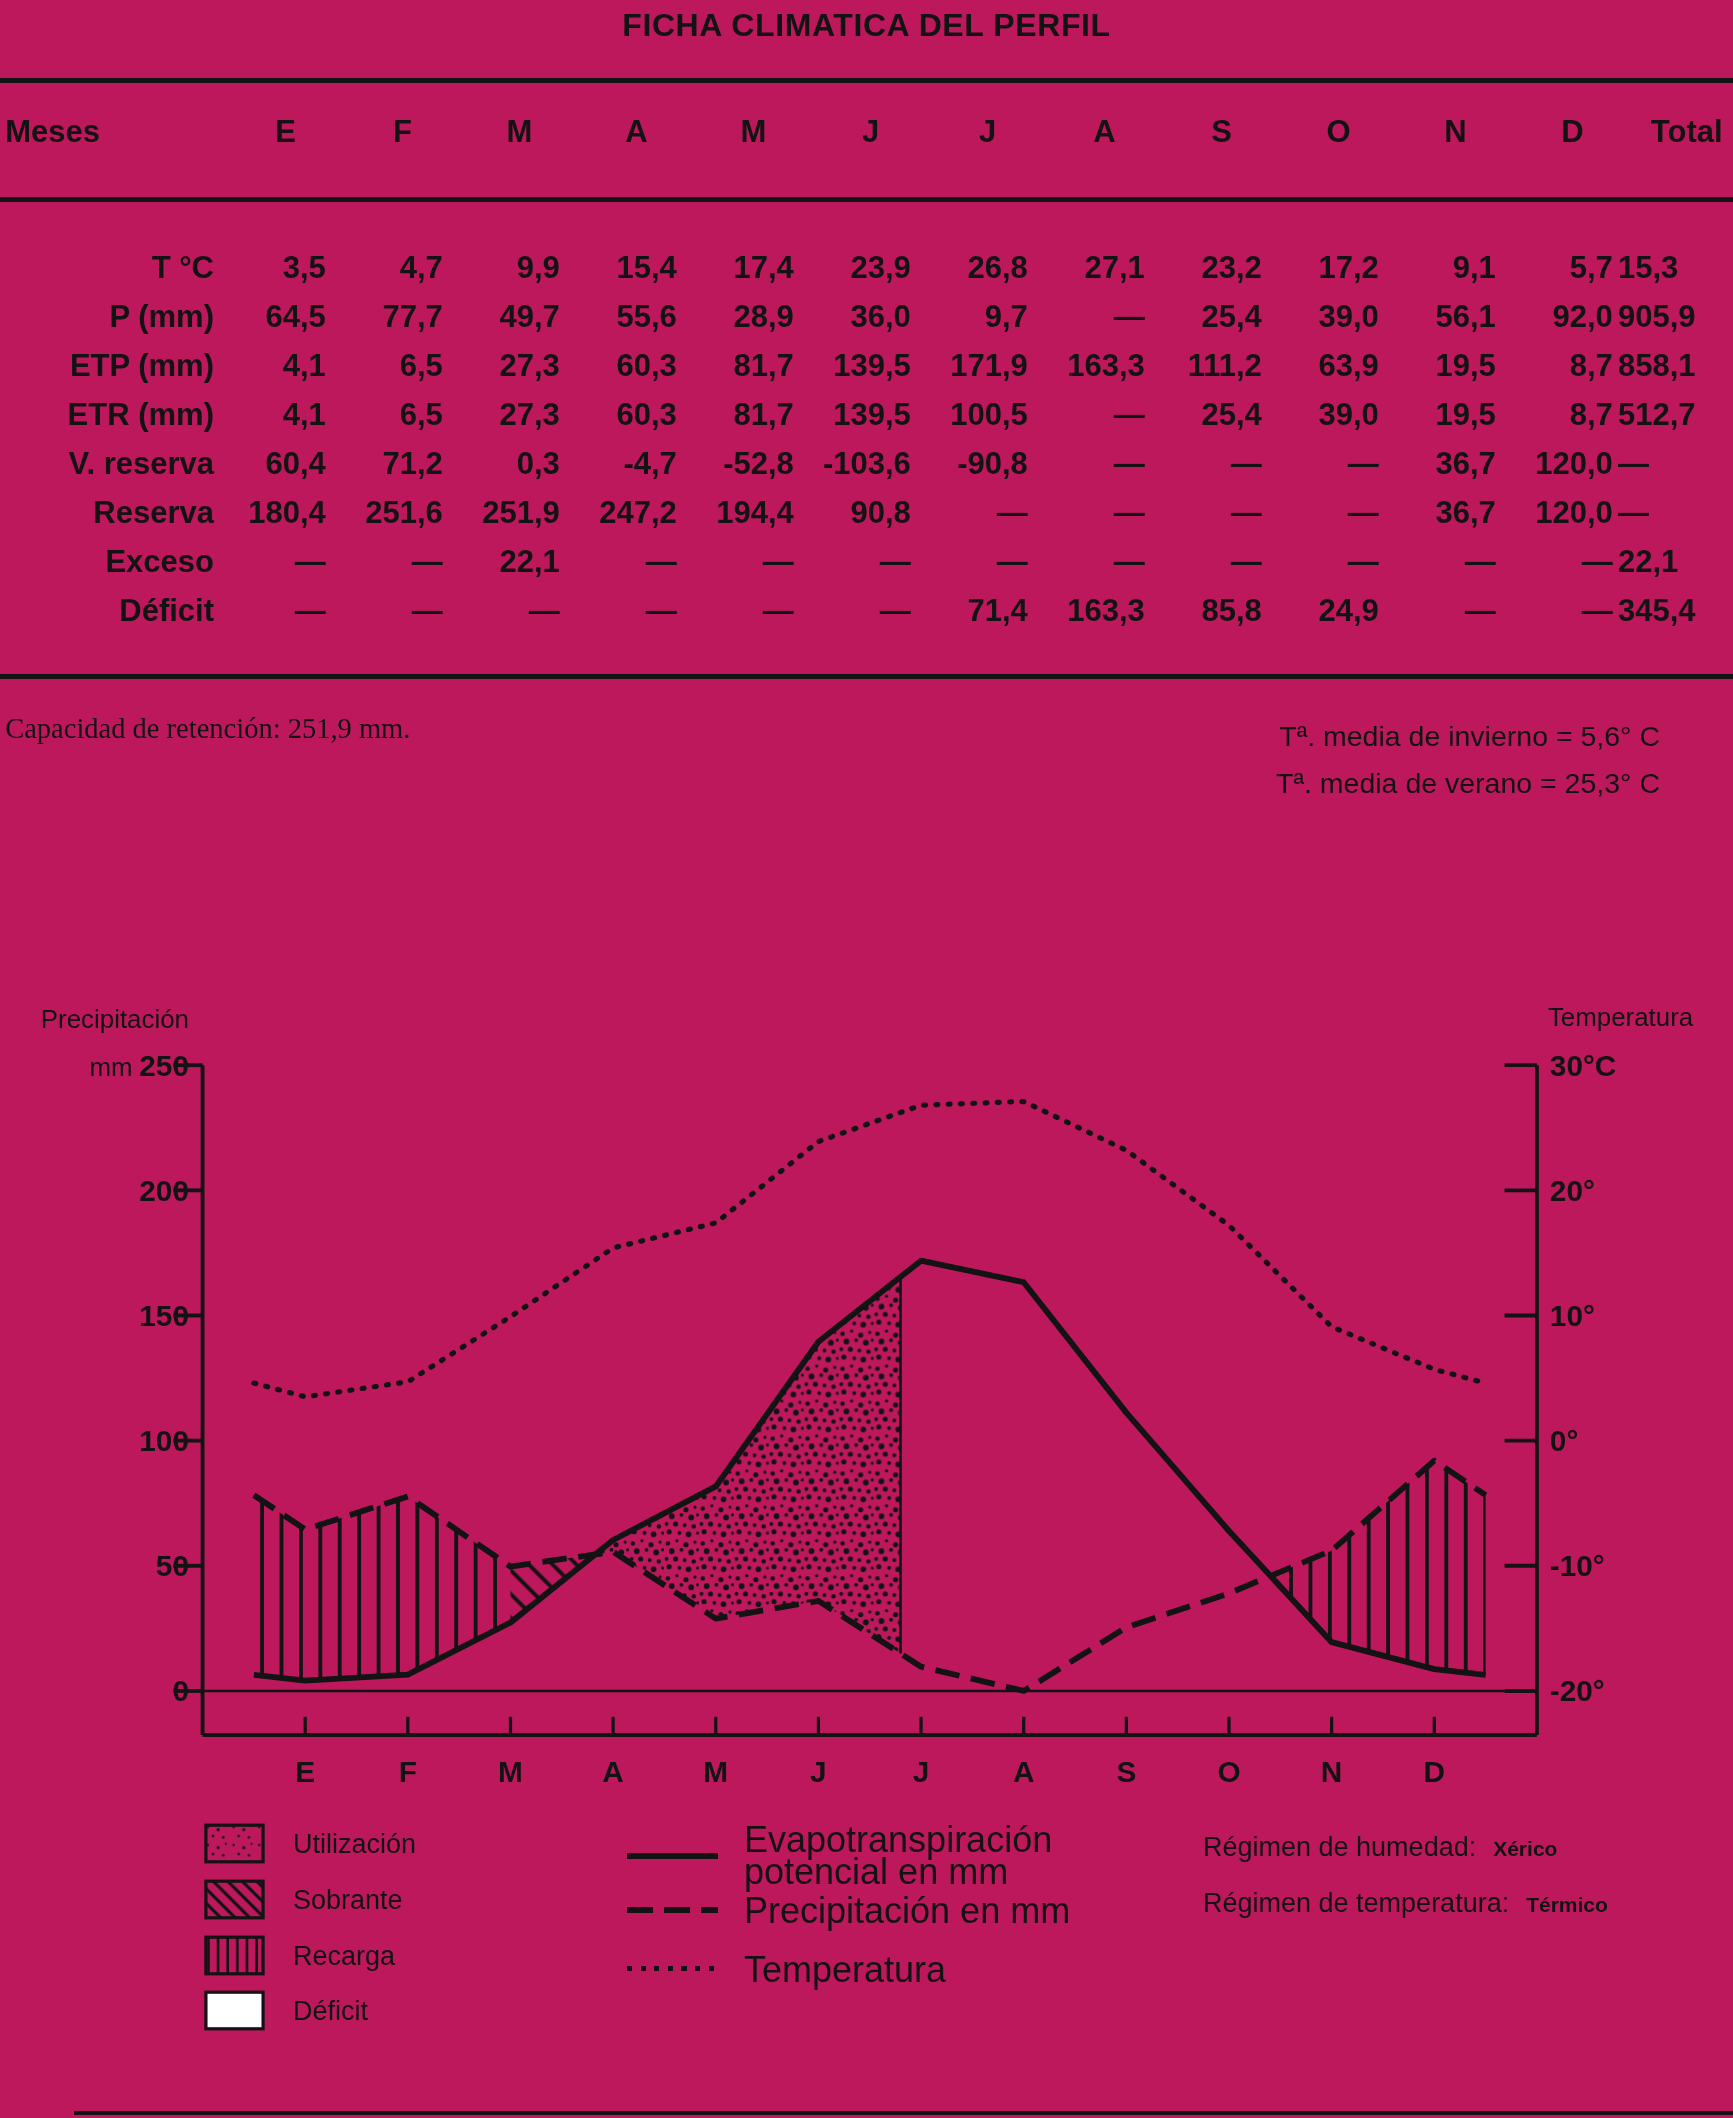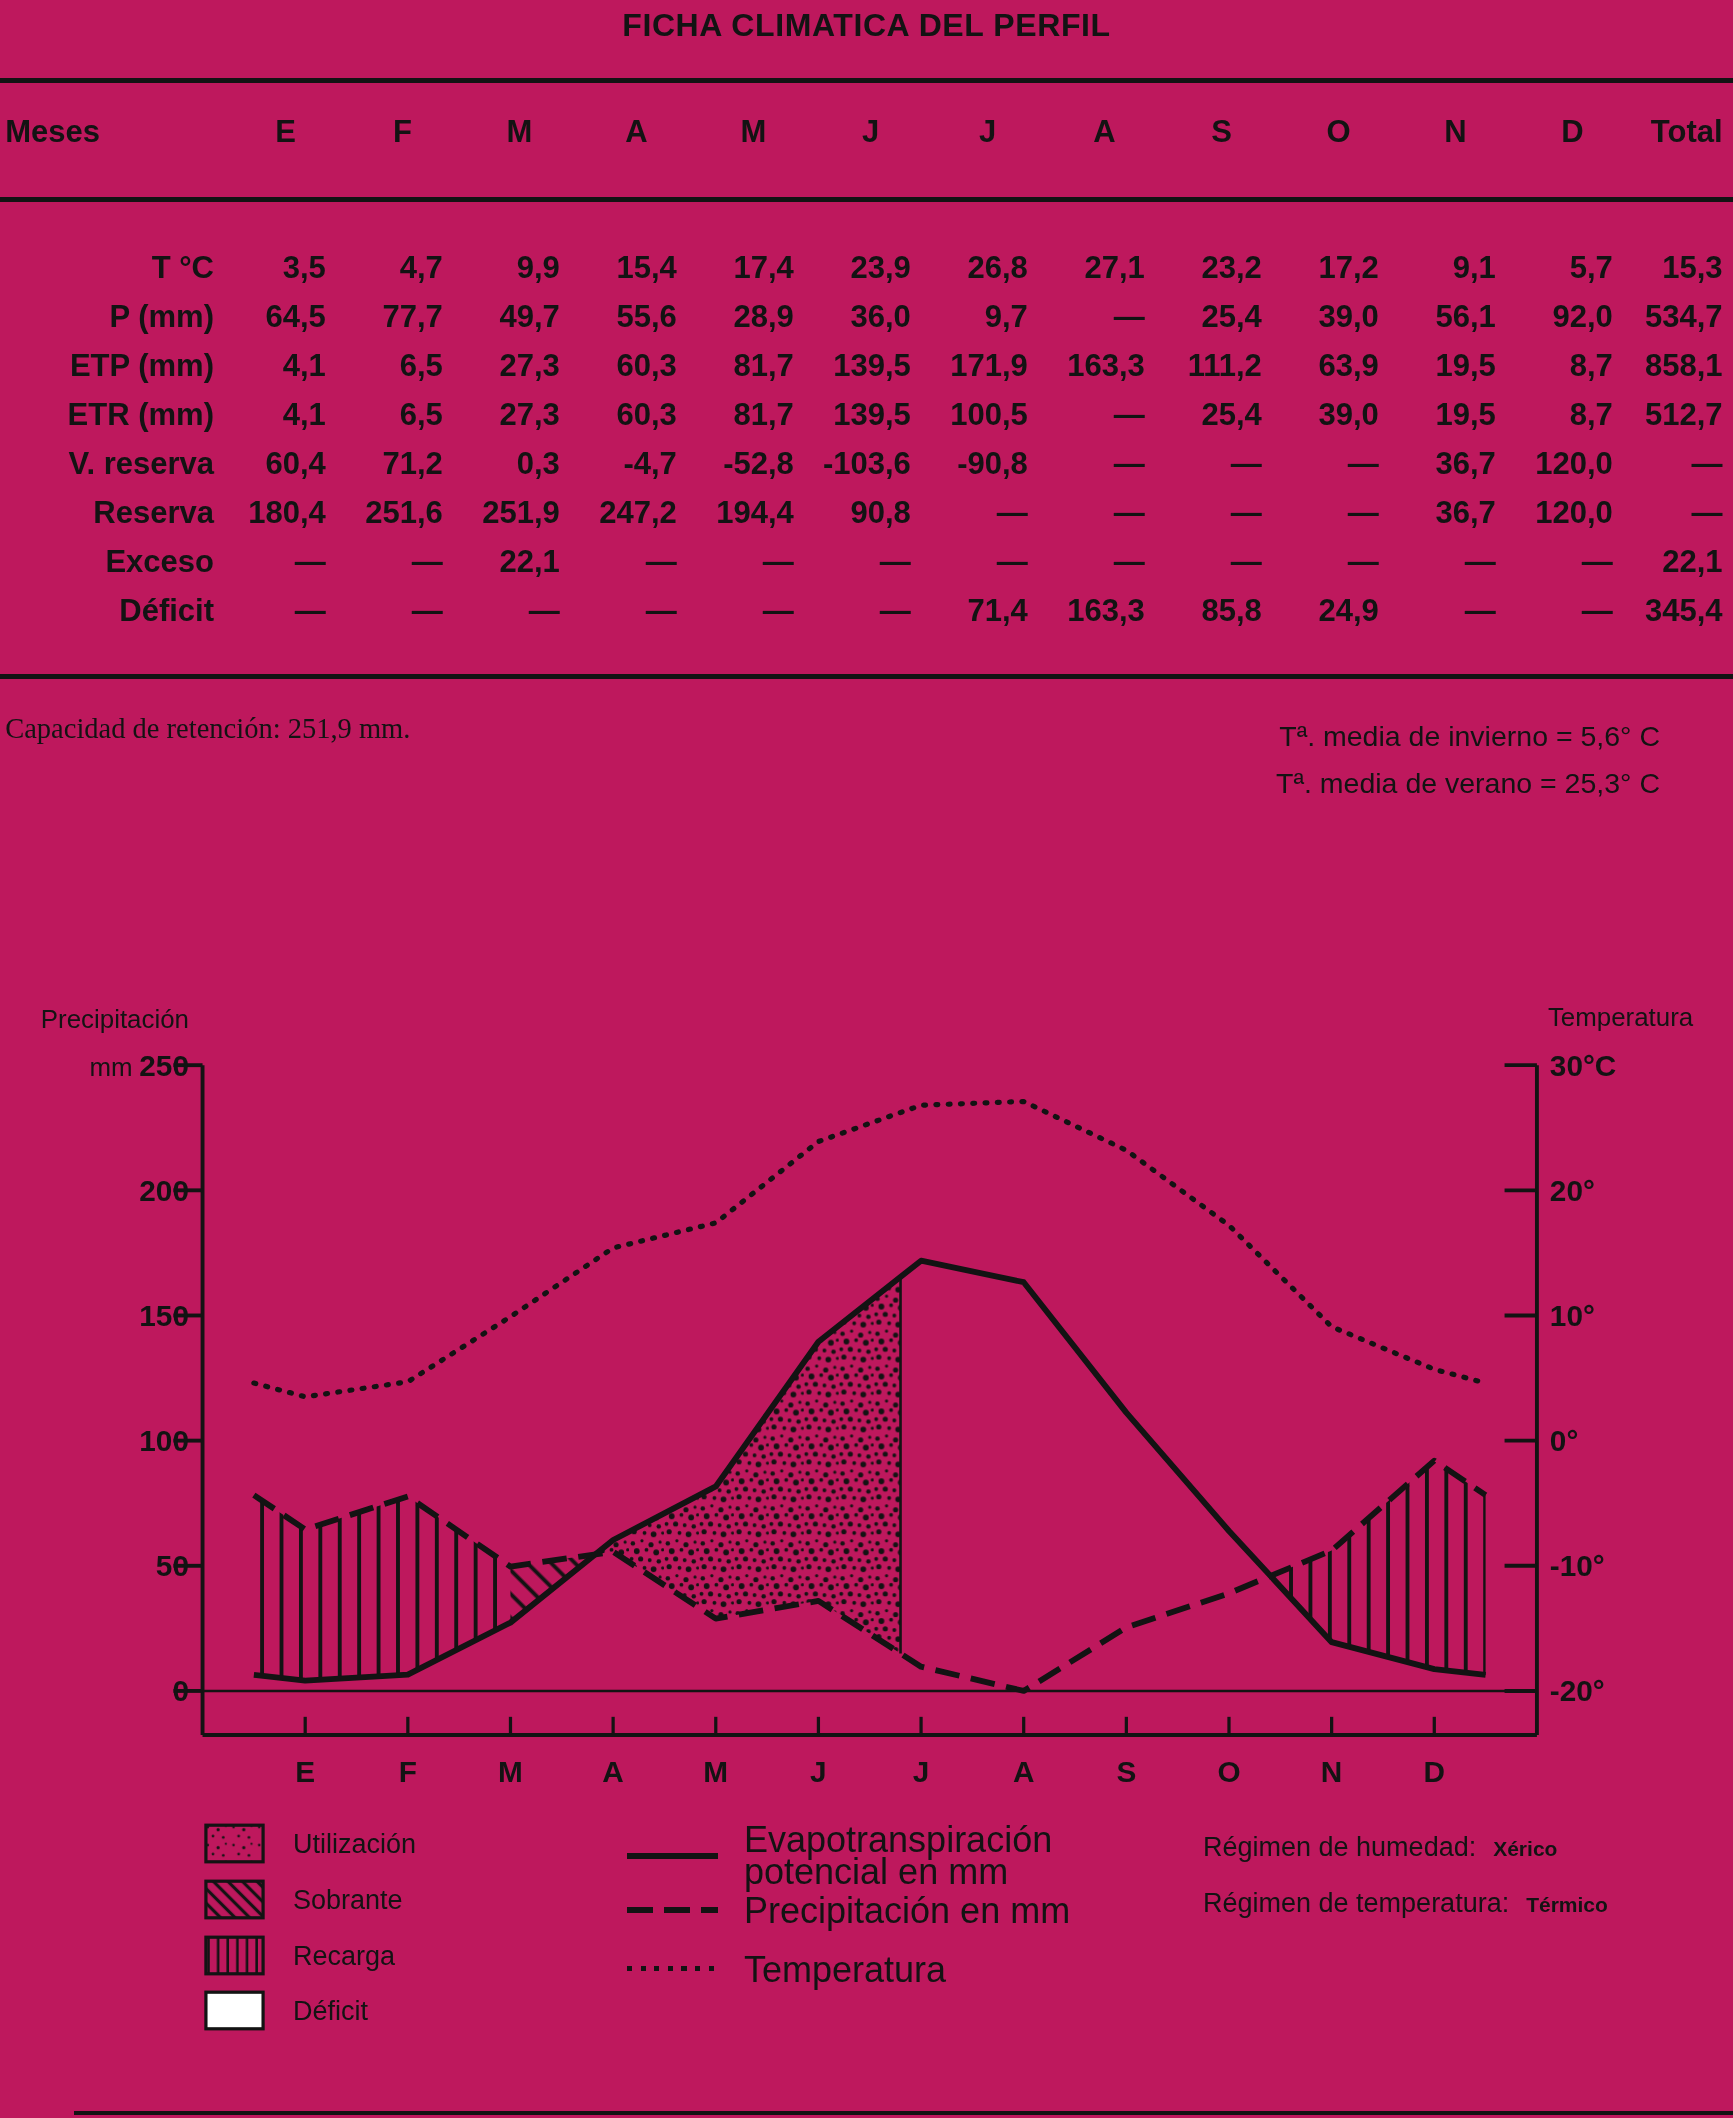--- a/index.html
+++ b/index.html
@@ -11,21 +11,21 @@
   .r1{top:78px}.r2{top:197px}.r3{top:674px}
   .thead,.tbody{position:absolute;left:0;width:1733px;display:grid;
         grid-template-columns:214px repeat(12,117px) 1fr;font-weight:bold;font-size:31px;}
   .thead{top:114px;}
   .tbody{top:243px;grid-auto-rows:49px;}
   .hc{text-align:center;padding-left:26px;}
   .hl{text-align:left;padding-left:5.2px;}
   .ht{text-align:right;padding-right:10.4px;}
   .cl{text-align:right;padding-left:5.2px;align-self:center;}
   .cv{text-align:right;padding-right:5.2px;align-self:center;}
-  .ct{text-align:right;padding-right:10.4px;align-self:center;}
+  .ct{padding-right:10.4px;align-self:center;}
   .note-left{position:absolute;left:5.2px;top:713px;font-size:28.5px;font-family:Liberation Serif, serif;}
   .notes-right{position:absolute;right:73px;top:713px;text-align:right;
                font-size:28.5px;line-height:47px;}
   #chart-svg{position:absolute;left:0;top:971px;}
   .legend{position:absolute;left:0;top:0;width:1404px;height:2119px;pointer-events:none;}
   .lg-swatch{position:absolute;left:204px;}
   .lg-area-label{position:absolute;left:293px;font-size:27px;}
   .lg-line-sample{position:absolute;left:627px;width:91px;}
   .ls-solid{height:5.8px;background:#131313;top:1853px;}
   .ls-dashed{height:5.8px;top:1907px;background:repeating-linear-gradient(90deg,#131313 0 26px,transparent 26px 37px);}
@@ -81,21 +81,21 @@
       <div class="cv">49,7</div>
       <div class="cv">55,6</div>
       <div class="cv">28,9</div>
       <div class="cv">36,0</div>
       <div class="cv">9,7</div>
       <div class="cv">—</div>
       <div class="cv">25,4</div>
       <div class="cv">39,0</div>
       <div class="cv">56,1</div>
       <div class="cv">92,0</div>
-      <div class="ct">534,7</div>
+      <div class="ct">905,9</div>
       <div class="cl">ETP (mm)</div>
       <div class="cv">4,1</div>
       <div class="cv">6,5</div>
       <div class="cv">27,3</div>
       <div class="cv">60,3</div>
       <div class="cv">81,7</div>
       <div class="cv">139,5</div>
       <div class="cv">171,9</div>
       <div class="cv">163,3</div>
       <div class="cv">111,2</div>

